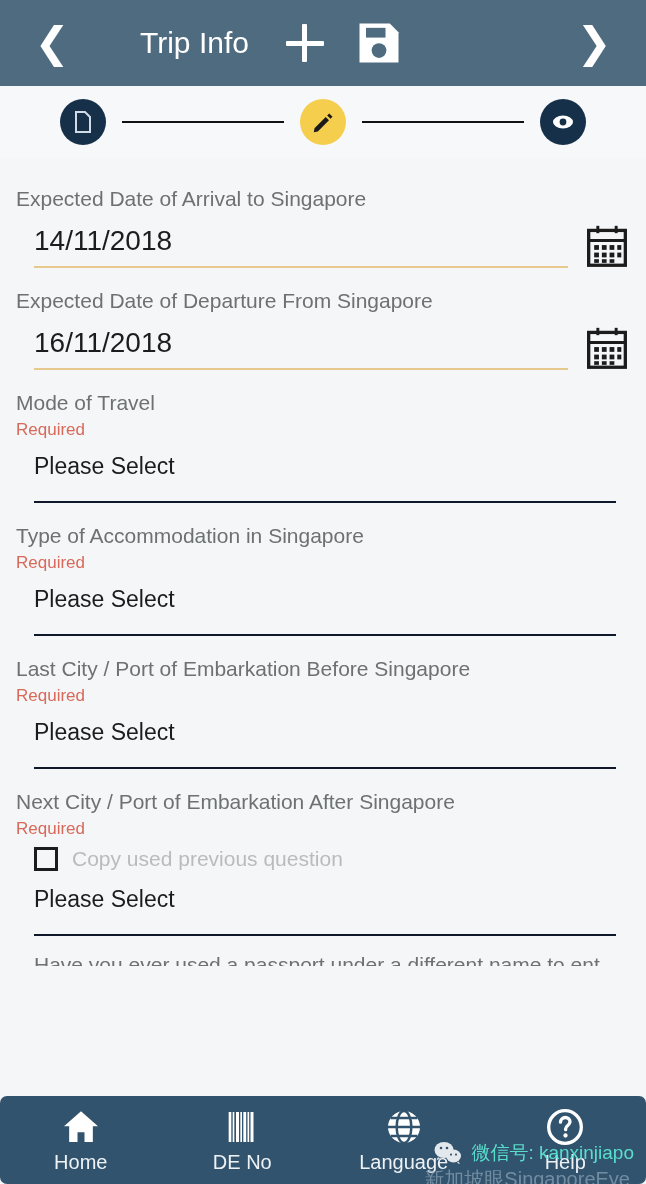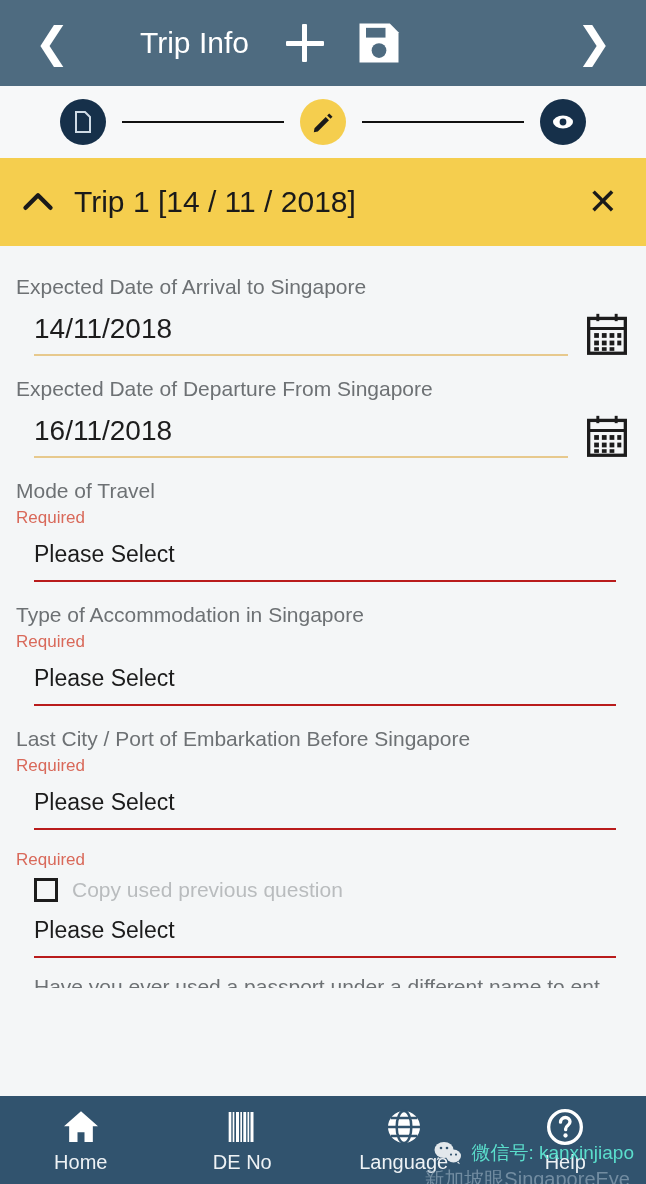--- a/index.html
+++ b/index.html
@@ -102,22 +102,22 @@
   .input-inner {
     flex: 1 1 auto;
     border-bottom: 2px solid #e7c98d;
     padding-bottom: 10px;
   }
   .input-value {
     font-size: 28px; color: #1c1c1c; line-height: 30px;
   }
   .select-row { margin: 0 0 0 18px; padding-top: 8px; }
   .select-inner {
-    border-bottom: 2px solid #b91c1c;
-    padding-bottom: 10px;
+    border-bottom: 2px solid #0f172a;
+    padding-bottom: 19px;
     margin-right: 14px;
   }
   .select-value { font-size: 23px; color: #1c1c1c; line-height: 32px; }
   .cal-icon { width: 46px; height: 44px; margin-left: 16px; flex: 0 0 46px; cursor: pointer; }
 
   .checkbox-row {
     display: flex; align-items: center; gap: 14px;
     margin: 6px 0 4px 18px;
   }
   .checkbox-box {
@@ -135,20 +135,21 @@
     height: 16px; overflow: hidden;
   }
   .clipped-row .field-label { font-size: 21px; color: #6d7174; }
 
   
   .bottomnav {
     flex: 0 0 88px; height: 88px;
     background: #31536e;
     display: flex; align-items: center;
     position: relative;
+    border-radius: 7px;
   }
   .nav-item {
     flex: 1 1 0; display: flex; flex-direction: column;
     align-items: center; justify-content: center; gap: 4px;
     cursor: pointer; height: 100%;
   }
   .nav-item .nav-label {
     color: #eef2f5; font-size: 20px; line-height: 22px;
   }
   .nav-icon { width: 40px; height: 40px; }
@@ -207,28 +208,20 @@
     </div>
     <div class="step-line"></div>
     <div class="step-dot dark">
       <svg width="26" height="20" viewBox="0 0 26 20">
         <ellipse cx="13" cy="10" rx="10" ry="6.5" fill="#ffffff"></ellipse>
         <circle cx="13" cy="10" r="3.4" fill="#16304a"></circle>
       </svg>
     </div>
   </div>
 
-  <div class="accordion">
-    <svg class="chev-up" viewBox="0 0 24 24">
-      <path d="M4.5 15.5L12 8l7.5 7.5" fill="none" stroke="#1a1a1a" stroke-width="2.6" stroke-linecap="round" stroke-linejoin="round"></path>
-    </svg>
-    <div class="acc-title">Trip 1 [14 / 11 / 2018]</div>
-    <div class="acc-spacer"></div>
-    <div class="close-x">✕</div>
-  </div>
 
   <div class="form-body">
 
     <div class="field">
       <div class="field-label">Expected Date of Arrival to Singapore</div>
       <div class="input-row">
         <div class="input-inner">
           <div class="input-value">14/11/2018</div>
         </div>
         <svg class="cal-icon" viewBox="0 0 24 24">
@@ -315,20 +308,21 @@
       <div class="select-row">
         <div class="select-inner">
           <div class="select-value">Please Select</div>
         </div>
       </div>
     </div>
 
     <div class="spacer-gap"></div>
 
     <div class="field">
+      <div class="field-label">Next City / Port of Embarkation After Singapore</div>
       <div class="required-tag">Required</div>
       <div class="checkbox-row">
         <div class="checkbox-box"></div>
         <div class="checkbox-label">Copy used previous question</div>
       </div>
       <div class="select-row">
         <div class="select-inner">
           <div class="select-value">Please Select</div>
         </div>
       </div>

